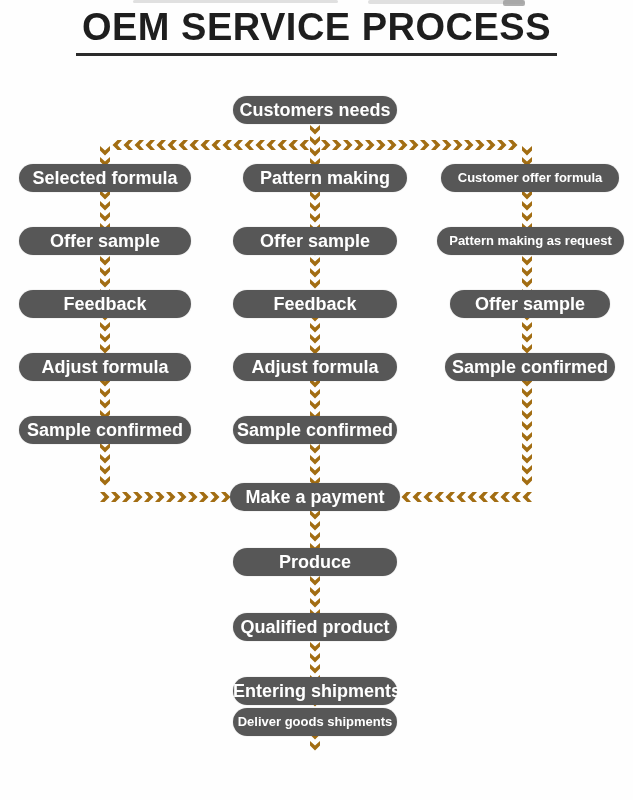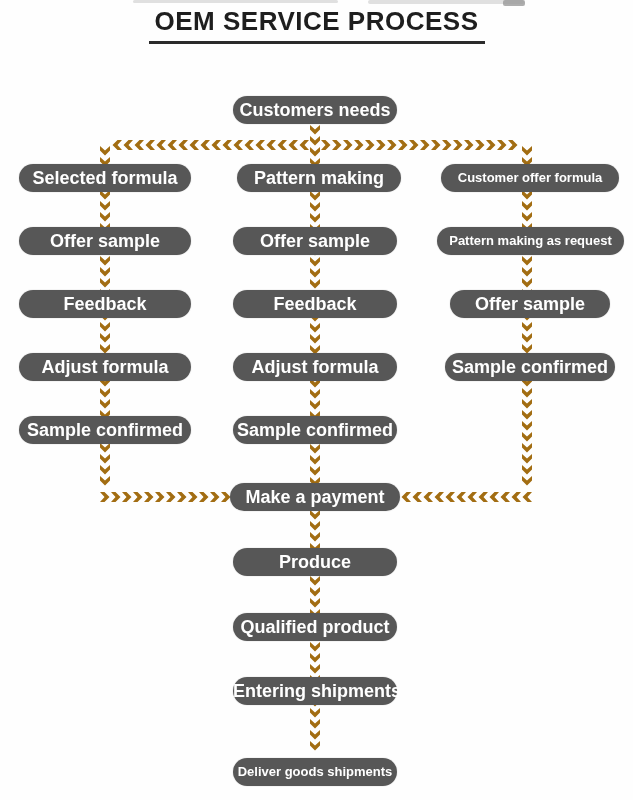--- a/index.html
+++ b/index.html
@@ -4,21 +4,21 @@
 <style>
   html,body{margin:0;padding:0;background:#ffffff;}
   body{width:633px;height:800px;overflow:hidden;font-family:"Liberation Sans",sans-serif;}
   #stage{position:relative;width:633px;height:800px;background:#fefefe;}
 
   
   .artifact{position:absolute;background:#c7c7c7;opacity:.55;border-radius:2px;}
 
   
   #title-wrap{position:absolute;top:6px;left:0;width:633px;text-align:center;}
-  #page-title{display:inline-block;font-size:26px;font-weight:600;letter-spacing:.5px;
+  #page-title{display:inline-block;font-size:38px;font-weight:600;letter-spacing:.5px;
     color:var(--title,#1e1e1e);border-bottom:3px solid #2b2b2b;padding:0 6px 4px 6px;}
 
   
   #connectors{position:absolute;left:0;top:0;z-index:1;}
 
   
   .node{position:absolute;height:28px;line-height:28px;border-radius:14px;
     background:var(--box,#575757);color:var(--text,#fff);font-weight:bold;font-size:18px;
     text-align:center;white-space:nowrap;z-index:2;
     box-shadow:0 0 0 1px rgba(0,0,0,0.04);}
@@ -220,30 +220,30 @@
     </svg>
 
   <div class="node" style="left:233px;top:96px;width:164px;">Customers needs</div>
 
   <div class="node" style="left:19px;top:164px;width:172px;">Selected formula</div>
   <div class="node" style="left:19px;top:227px;width:172px;">Offer sample</div>
   <div class="node" style="left:19px;top:290px;width:172px;">Feedback</div>
   <div class="node" style="left:19px;top:353px;width:172px;">Adjust formula</div>
   <div class="node" style="left:19px;top:416px;width:172px;">Sample confirmed</div>
 
-  <div class="node" style="left:237px;top:164px;width:164px;">Pattern making</div>
+  <div class="node" style="left:243px;top:164px;width:164px;">Pattern making</div>
   <div class="node" style="left:233px;top:227px;width:164px;">Offer sample</div>
   <div class="node" style="left:233px;top:290px;width:164px;">Feedback</div>
   <div class="node" style="left:233px;top:353px;width:164px;">Adjust formula</div>
   <div class="node" style="left:233px;top:416px;width:164px;">Sample confirmed</div>
 
   <div class="node tight" style="left:441px;top:164px;width:178px;">Customer offer formula</div>
   <div class="node tight" style="left:437px;top:227px;width:187px;">Pattern making as request</div>
   <div class="node" style="left:450px;top:290px;width:160px;">Offer sample</div>
   <div class="node" style="left:445px;top:353px;width:170px;">Sample confirmed</div>
 
   <div class="node" style="left:230px;top:483px;width:170px;">Make a payment</div>
   <div class="node" style="left:233px;top:548px;width:164px;">Produce</div>
   <div class="node" style="left:233px;top:613px;width:164px;">Qualified product</div>
   <div class="node" style="left:233px;top:677px;width:164px;">Entering shipments</div>
-  <div class="node tight" style="left:233px;top:758px;width:164px;">Deliver goods shipments</div>
+  <div class="node tight" style="left:233px;top:708px;width:164px;">Deliver goods shipments</div>
 
 </div>
 
 </body></html>

